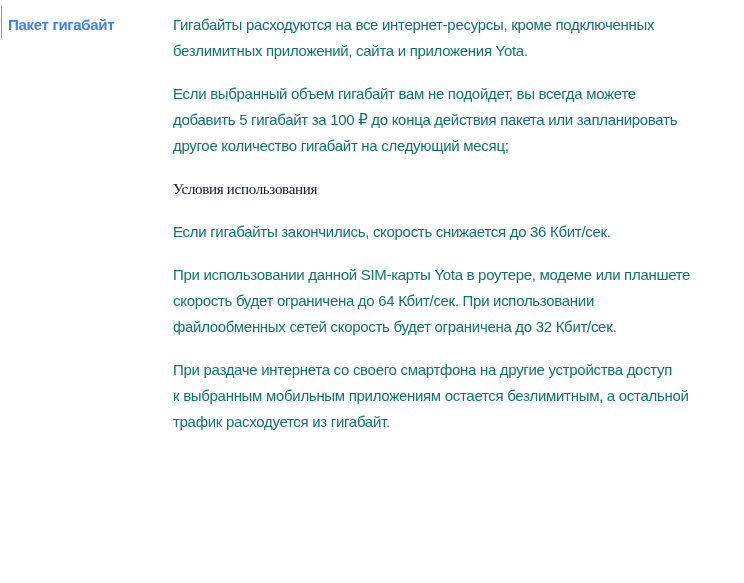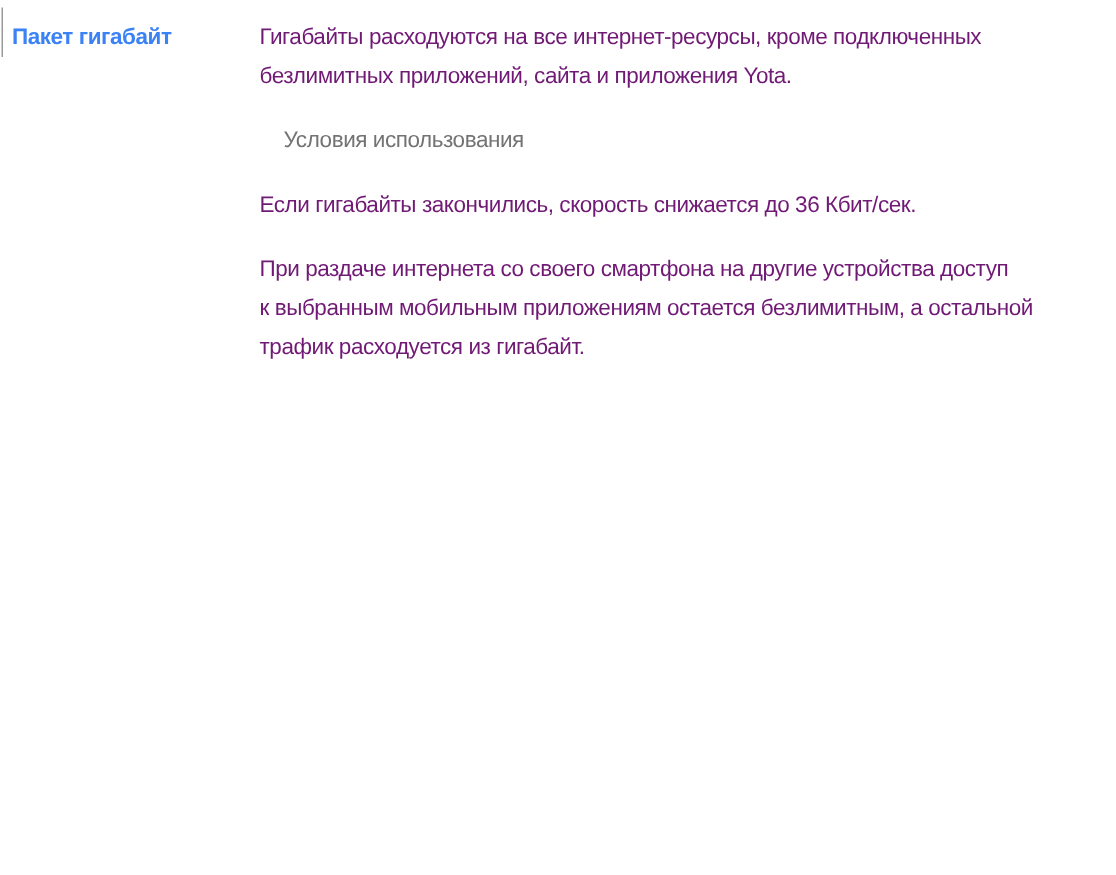--- a/index.html
+++ b/index.html
@@ -39,31 +39,32 @@
   .right-col {
     width: 563px;
     box-sizing: border-box;
     padding-right: 8px;
   }
   .para {
     margin: 0 0 17px 0;
     font-size: 15px;
     letter-spacing: -0.3px;
     line-height: 26px;
-    color: #701a75;
+    color: #0f766e;
     white-space: pre-line;
   }
   .subheading {
-    margin: 0 0 17px 16px;
+    margin: 0 0 17px 0;
     font-size: 15px;
     font-weight: normal;
     letter-spacing: -0.3px;
     line-height: 26px;
-    color: #737373;
+    color: #0f172a;
     white-space: pre-line;
+    font-family: Liberation Serif, serif;
   }
   .edge-line {
     position: absolute;
     left: 1px;
     top: 5px;
     width: 1px;
     height: 33px;
     background: #9a9a9a;
   }
 </style>
@@ -76,26 +77,32 @@
 
   <div class="left-col">
     <h2 class="term-title">Пакет гигабайт</h2>
   </div>
 
   <div class="right-col">
 
     <p class="para">Гигабайты расходуются на все интернет-ресурсы, кроме подключенных
 безлимитных приложений, сайта и приложения Yota.</p>
 
+    <p class="para">Если выбранный объем гигабайт вам не подойдет, вы всегда можете
+добавить 5 гигабайт за 100 ₽ до конца действия пакета или запланировать
+другое количество гигабайт на следующий месяц;</p>
 
     <h3 class="subheading">Условия использования</h3>
 
 
     <p class="para">Если гигабайты закончились, скорость снижается до 36 Кбит/сек.</p>
 
 
+    <p class="para">При использовании данной SIM-карты Yota в роутере, модеме или планшете
+скорость будет ограничена до 64 Кбит/сек. При использовании
+файлообменных сетей скорость будет ограничена до 32 Кбит/сек.</p>
 
     <p class="para">При раздаче интернета со своего смартфона на другие устройства доступ
 к выбранным мобильным приложениям остается безлимитным, а остальной
 трафик расходуется из гигабайт.</p>
 
   </div>
 </div>
 
 </body></html>

